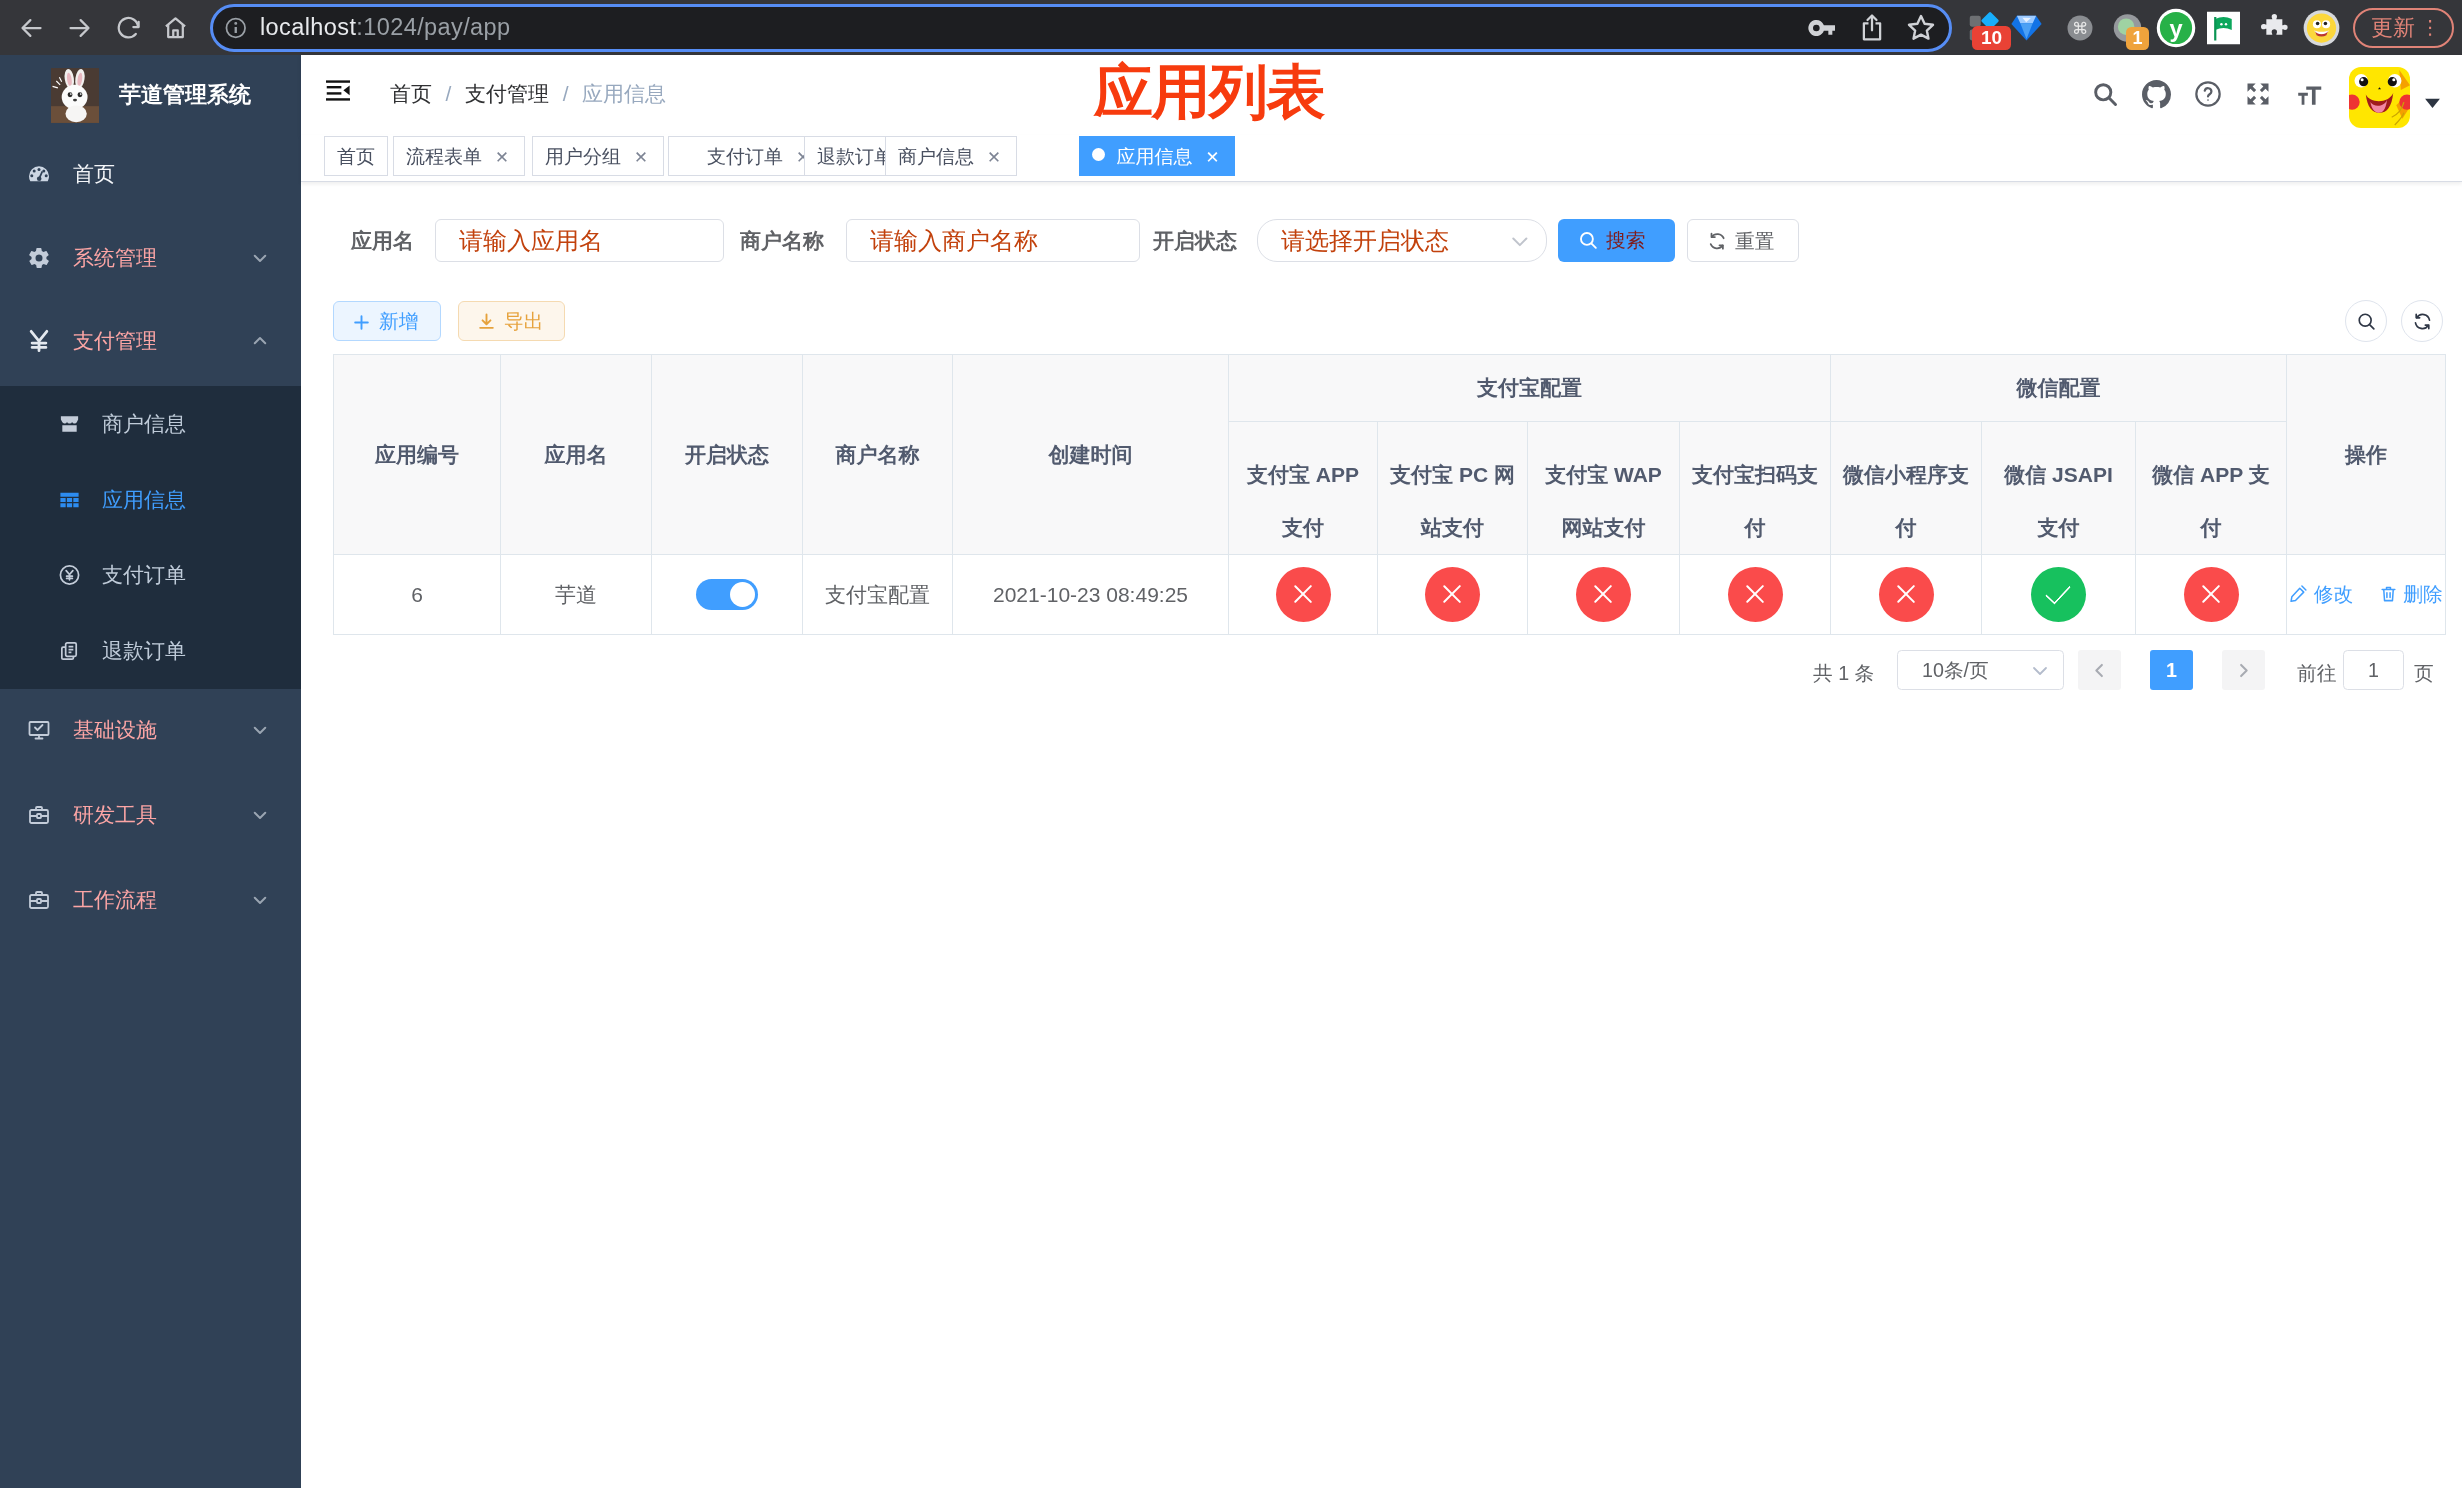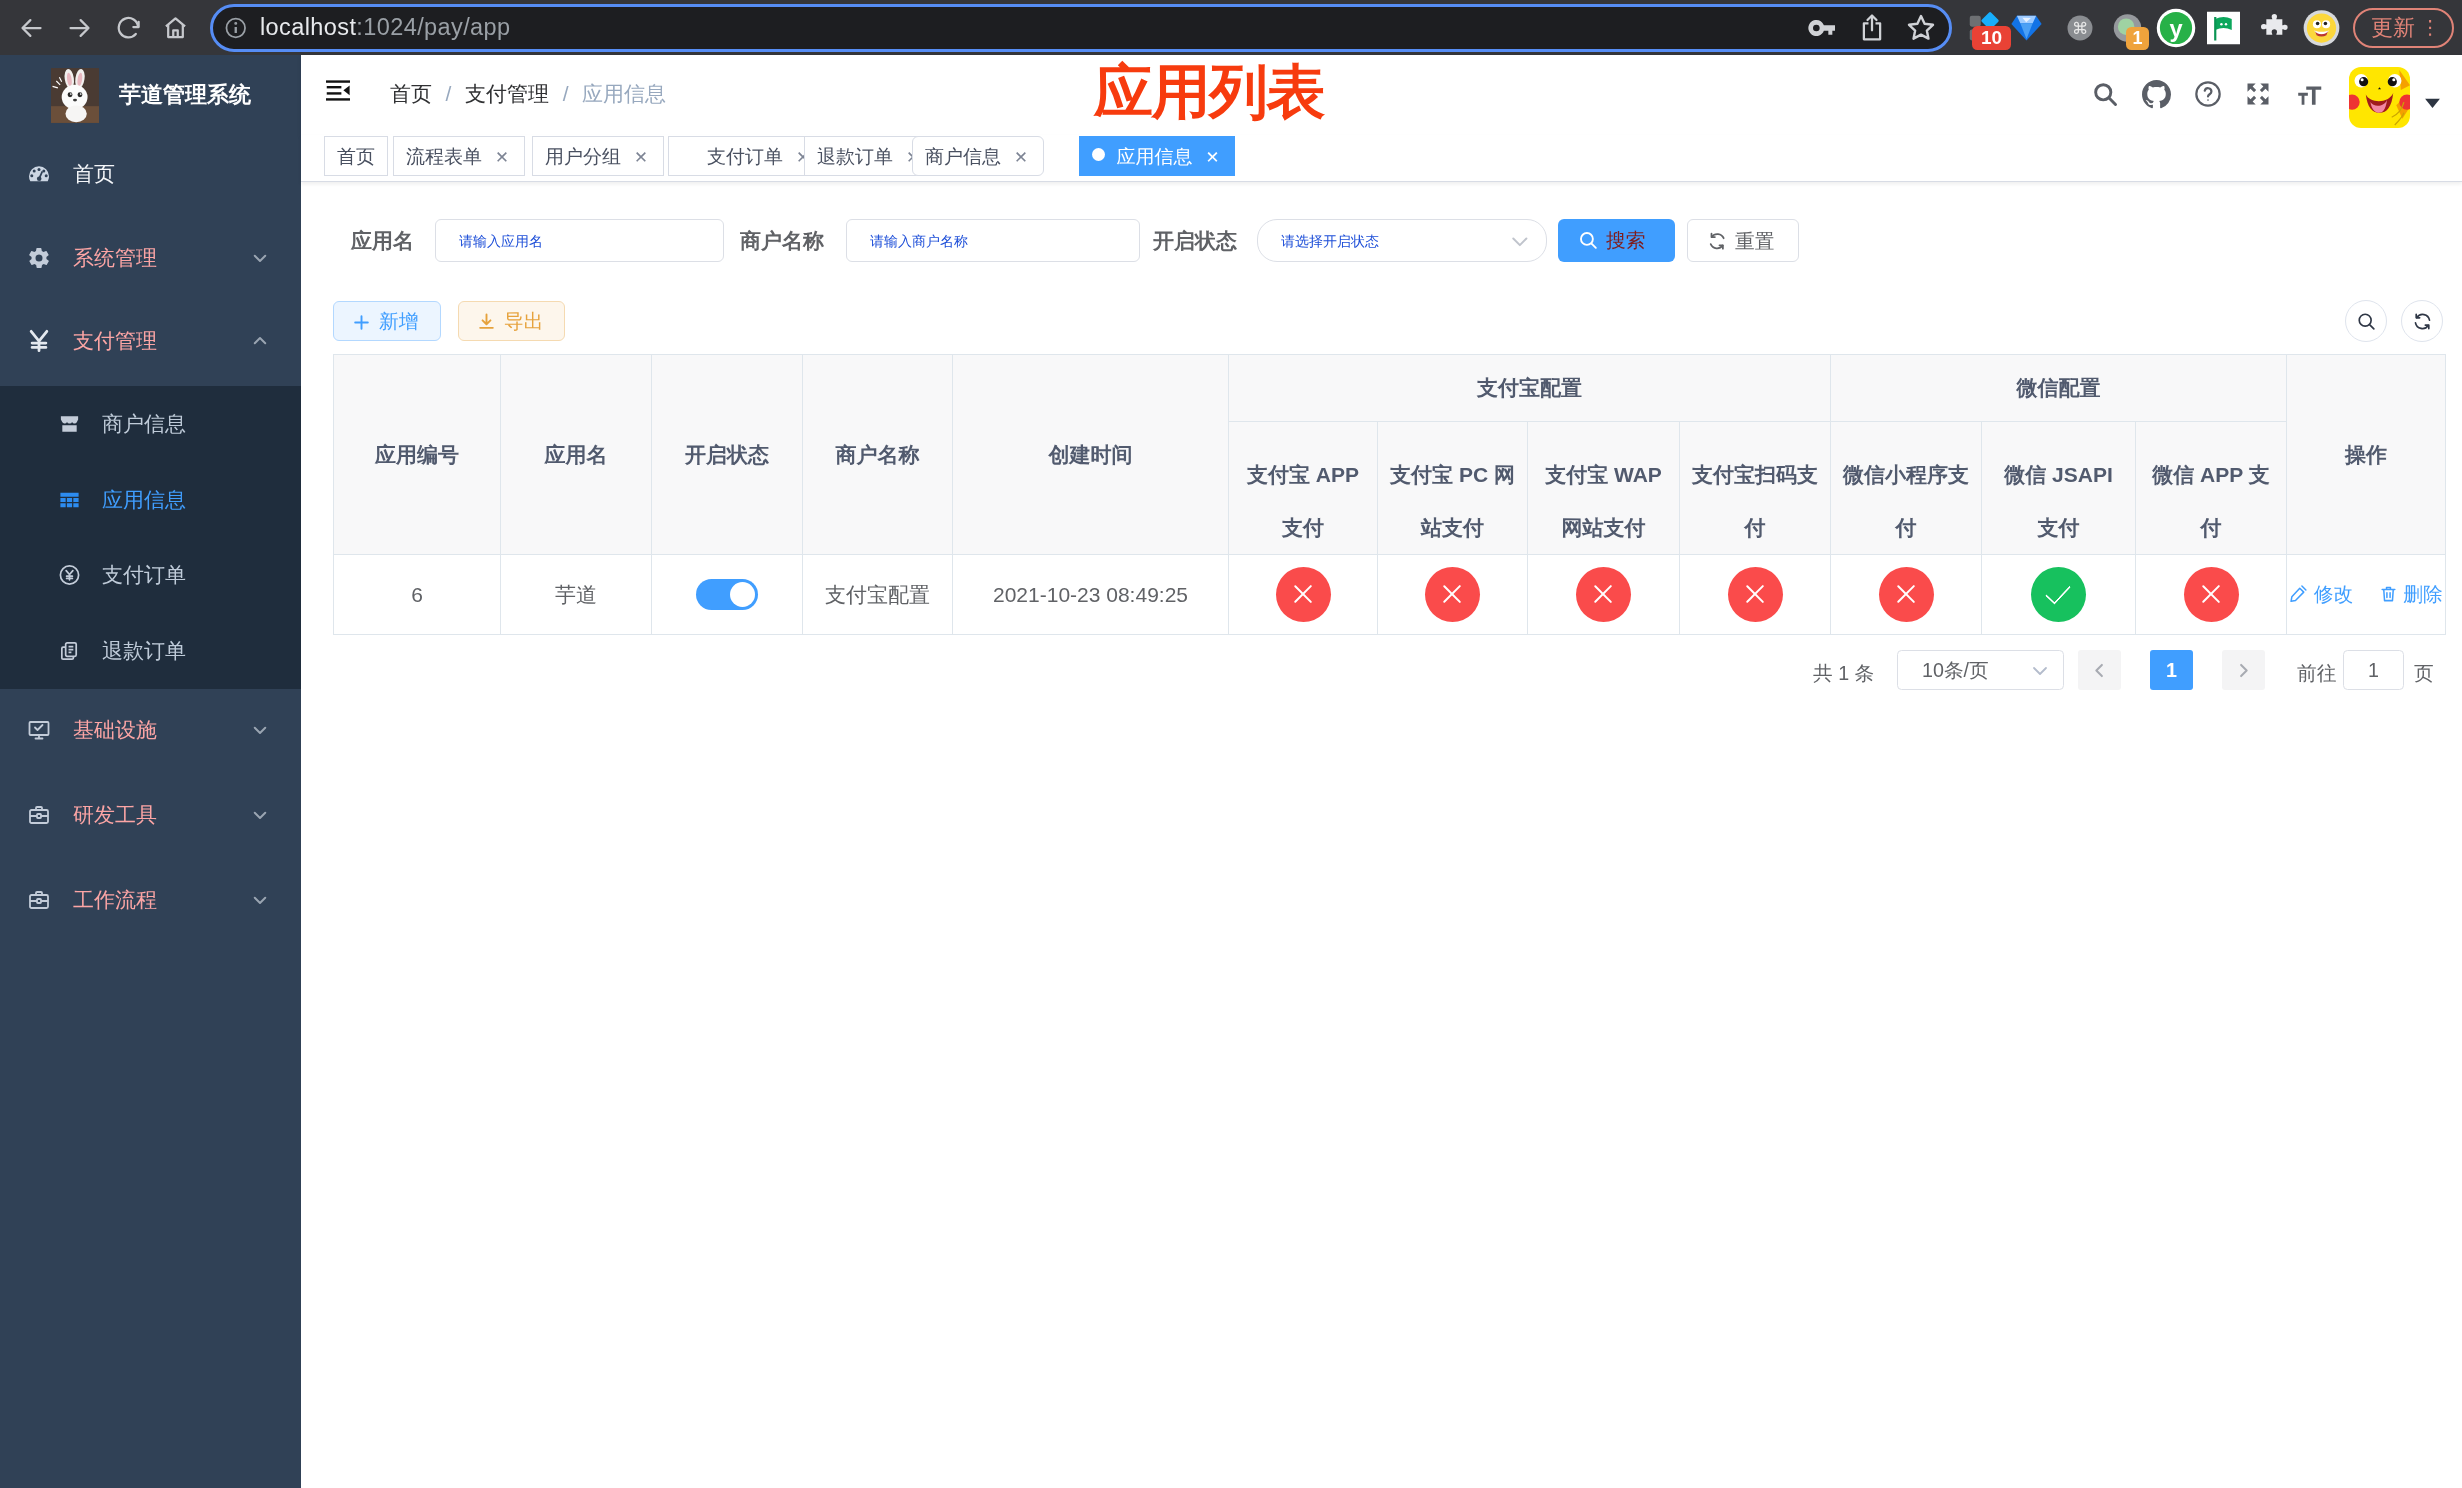--- a/index.html
+++ b/index.html
@@ -50,21 +50,21 @@
 .tag.act .x { color:#fff; }
 
 
 #anno { position:absolute; left:1094px; top:53px; width:250px; font-size:59px; font-weight:900;
   color:#f73b0e; letter-spacing:-1.5px; font-family:"Liberation Sans",sans-serif; }
 
 
 .flabel { position:absolute; font-size:21px; font-weight:700; color:#606266; top:220px; height:42px; line-height:42px;}
 .finput { position:absolute; top:219px; height:43px; background:#fff; border:0.8px solid #dcdfe6;
   border-radius:6px; font-size:19.7px; color:#606266; }
-.finput .ph { position:absolute; left:23px; top:0; height:42px; line-height:42px; color:#1d4ed8; font-size:14px;}
+.finput .ph { position:absolute; left:23px; top:0; height:42px; line-height:42px; color:#c2410c; font-size:24px;}
 .btn { position:absolute; border-radius:6px; font-size:19.7px; }
 
 
 table.grid { position:absolute; left:333px; top:354px; border-collapse:collapse; table-layout:fixed; }
 table.grid th { background:#f8f8f9; color:#515a6e; font-weight:700; font-size:21px;
   border:0.8px solid #dfe6ec; text-align:center; }
 table.grid td { background:#fff; color:#606266; font-size:21px; border:0.8px solid #dfe6ec;
   border-top:none; text-align:center; }
 tr.sub th { line-height:53px; padding-top:26px; vertical-align:top; }
 
@@ -357,21 +357,21 @@
   <svg class="abs" style="left:2421px;top:95px;" width="23" height="16.7" viewBox="0 0 24 18" fill="#2d3542">
       <path d="M4 4h16l-8 10z"></path>
     </svg>
 
   <div id="tagsbar"></div>
   <div class="tag" style="left:324px;">首页</div>
   <div class="tag" style="left:393px;">流程表单<span class="x">✕</span></div>
   <div class="tag" style="left:532px;">用户分组<span class="x">✕</span></div>
   <div class="tag" style="left:668px;padding-left:38px;">支付订单<span class="x">✕</span></div>
   <div class="tag" style="left:804px;">退款订单<span class="x">✕</span></div>
-  <div class="tag" style="left:912px;border-radius:6px;">商户信息<span class="x">✕</span></div>
+  <div class="tag" style="left:885px;">商户信息<span class="x">✕</span></div>
   <div class="tag act" style="left:1079px;"><span class="dot"></span>应用信息<span class="x">✕</span></div>
 
   <div id="anno">应用列表</div>
 
   <div class="flabel" style="left:351px;">应用名</div>
   <div class="finput" style="left:435px;width:289px;">
       <span class="ph">请输入应用名</span>
     </div>
   <div class="flabel" style="left:740px;">商户名称</div>
   <div class="finput" style="left:846px;width:294px;">

